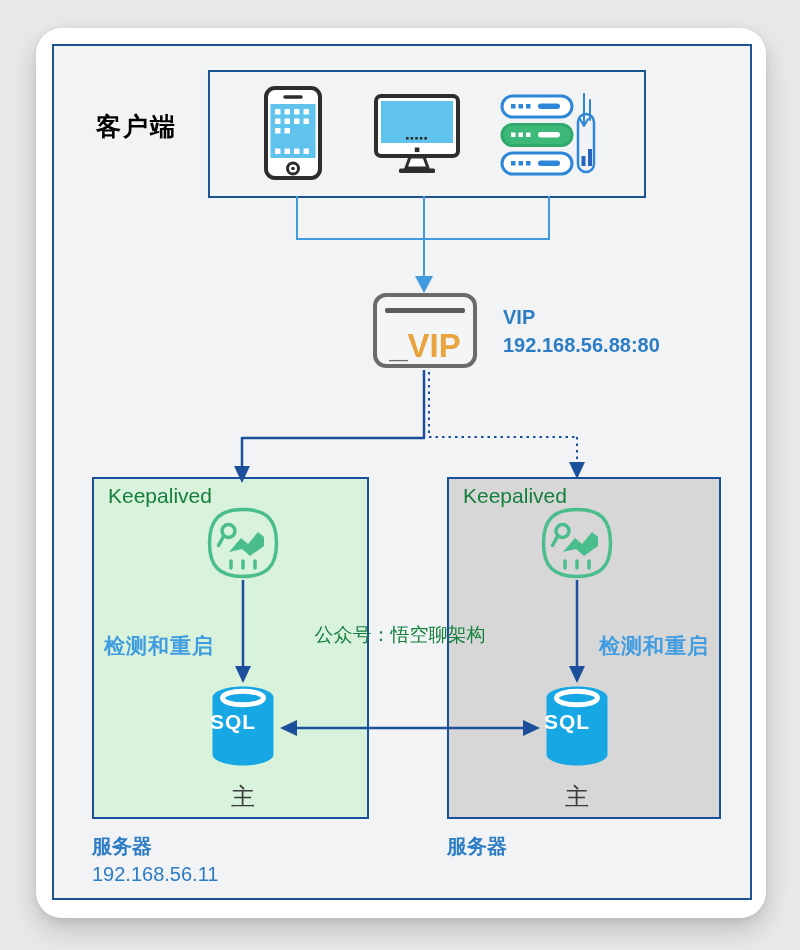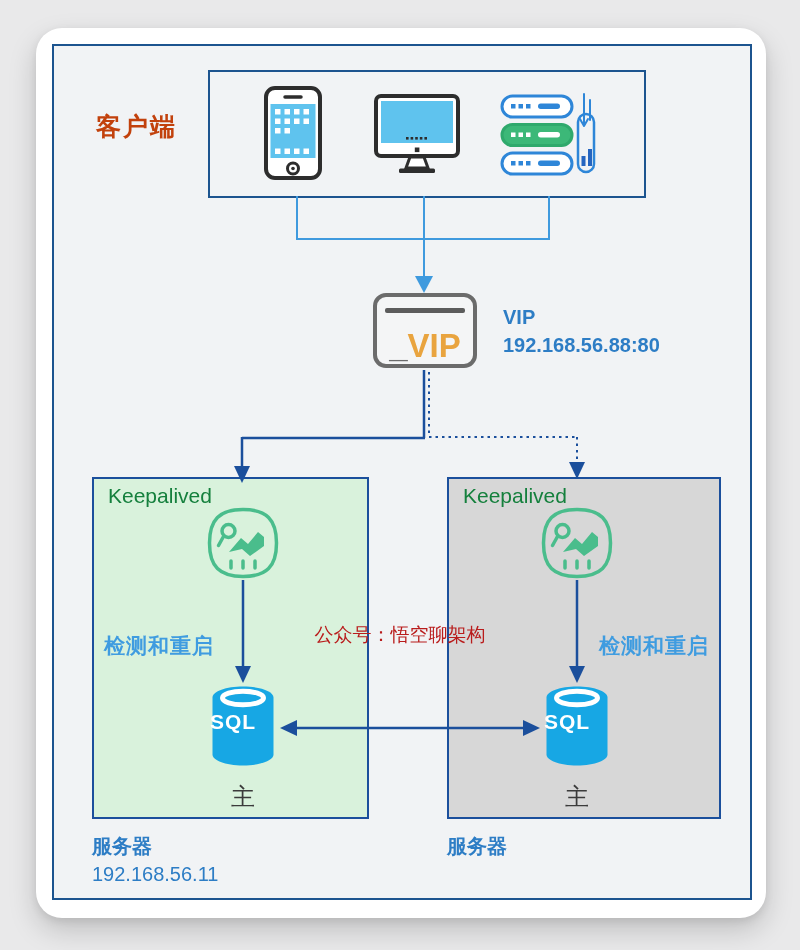--- a/index.html
+++ b/index.html
@@ -3,40 +3,40 @@
 <meta charset="utf-8">
 <style>
   html,body{margin:0;padding:0;background:#e9e9ea;width:800px;height:950px;overflow:hidden;
     font-family:"Liberation Sans","DejaVu Sans",sans-serif;}
   .stage{position:relative;width:800px;height:950px;}
   .abs{position:absolute;}
   .card{left:36px;top:28px;width:730px;height:890px;background:#ffffff;border-radius:26px;
     box-shadow:0 12px 28px rgba(0,0,0,.18),0 3px 8px rgba(0,0,0,.08);}
   .frame{left:52px;top:44px;width:696px;height:852px;background:#f1f3f5;border:2px solid #1c548f;}
   .client-box{left:208px;top:70px;width:434px;height:124px;border:2px solid #1c548f;}
-  .client-label{left:96px;top:110px;font-size:25px;font-weight:bold;color:#c2410c;letter-spacing:2px;}
+  .client-label{left:96px;top:110px;font-size:25px;font-weight:bold;color:#000000;letter-spacing:2px;}
   .overlay{left:0;top:0;width:800px;height:950px;pointer-events:none;z-index:5;}
   .icon-layer{z-index:6;}
   .vip-box{left:373px;top:293px;width:96px;height:67px;border:4px solid #6b6b6b;border-radius:13px;
     background:#f4f5f6;z-index:6;}
   .vip-bar{position:absolute;left:8px;right:8px;top:11px;height:5px;background:#5c5c5c;border-radius:2px;}
   .vip-text{position:absolute;left:0;right:0;bottom:0px;text-align:center;font-size:33px;
     font-weight:bold;color:#e9a43f;line-height:36px;}
   .vip-text .pre{color:#6b6b6b;}
   .vip-side{left:503px;top:303px;font-size:20px;line-height:28px;font-weight:600;color:#2d7dc5;z-index:6;}
   .node-box{width:273px;height:338px;border:2px solid #1b4f9c;top:477px;z-index:2;}
   .node-green{left:92px;background:#d9f2dc;}
   .node-gray{left:447px;width:270px;background:#d7d7d7;}
   .keep-label{top:484px;font-size:21px;font-weight:500;color:#15803d;z-index:6;}
   .action-label{top:620px;font-size:21px;font-weight:bold;color:#3f9ce0;z-index:6;letter-spacing:1px;margin-top:12px;}
   .db-label{width:66px;text-align:left;top:710px;font-size:21px;font-weight:800;color:#fff;
     letter-spacing:1px;z-index:7;}
   .role-label{width:66px;text-align:center;top:781px;font-size:24px;color:#3b3b3b;z-index:6;}
   .watermark{left:300px;top:620px;width:200px;text-align:center;font-size:19px;line-height:29px;
-    color:#b91c1c;z-index:8;}
+    color:#15803d;z-index:8;}
   .srv-label{top:832px;text-align:left;color:#2d7dc5;font-size:20px;line-height:28px;z-index:6;}
   .srv-label .n{font-weight:bold;}
 </style>
 </head>
 <body>
 
 <div class="stage">
 
   <div class="abs card"></div>
   <div class="abs frame"></div>

